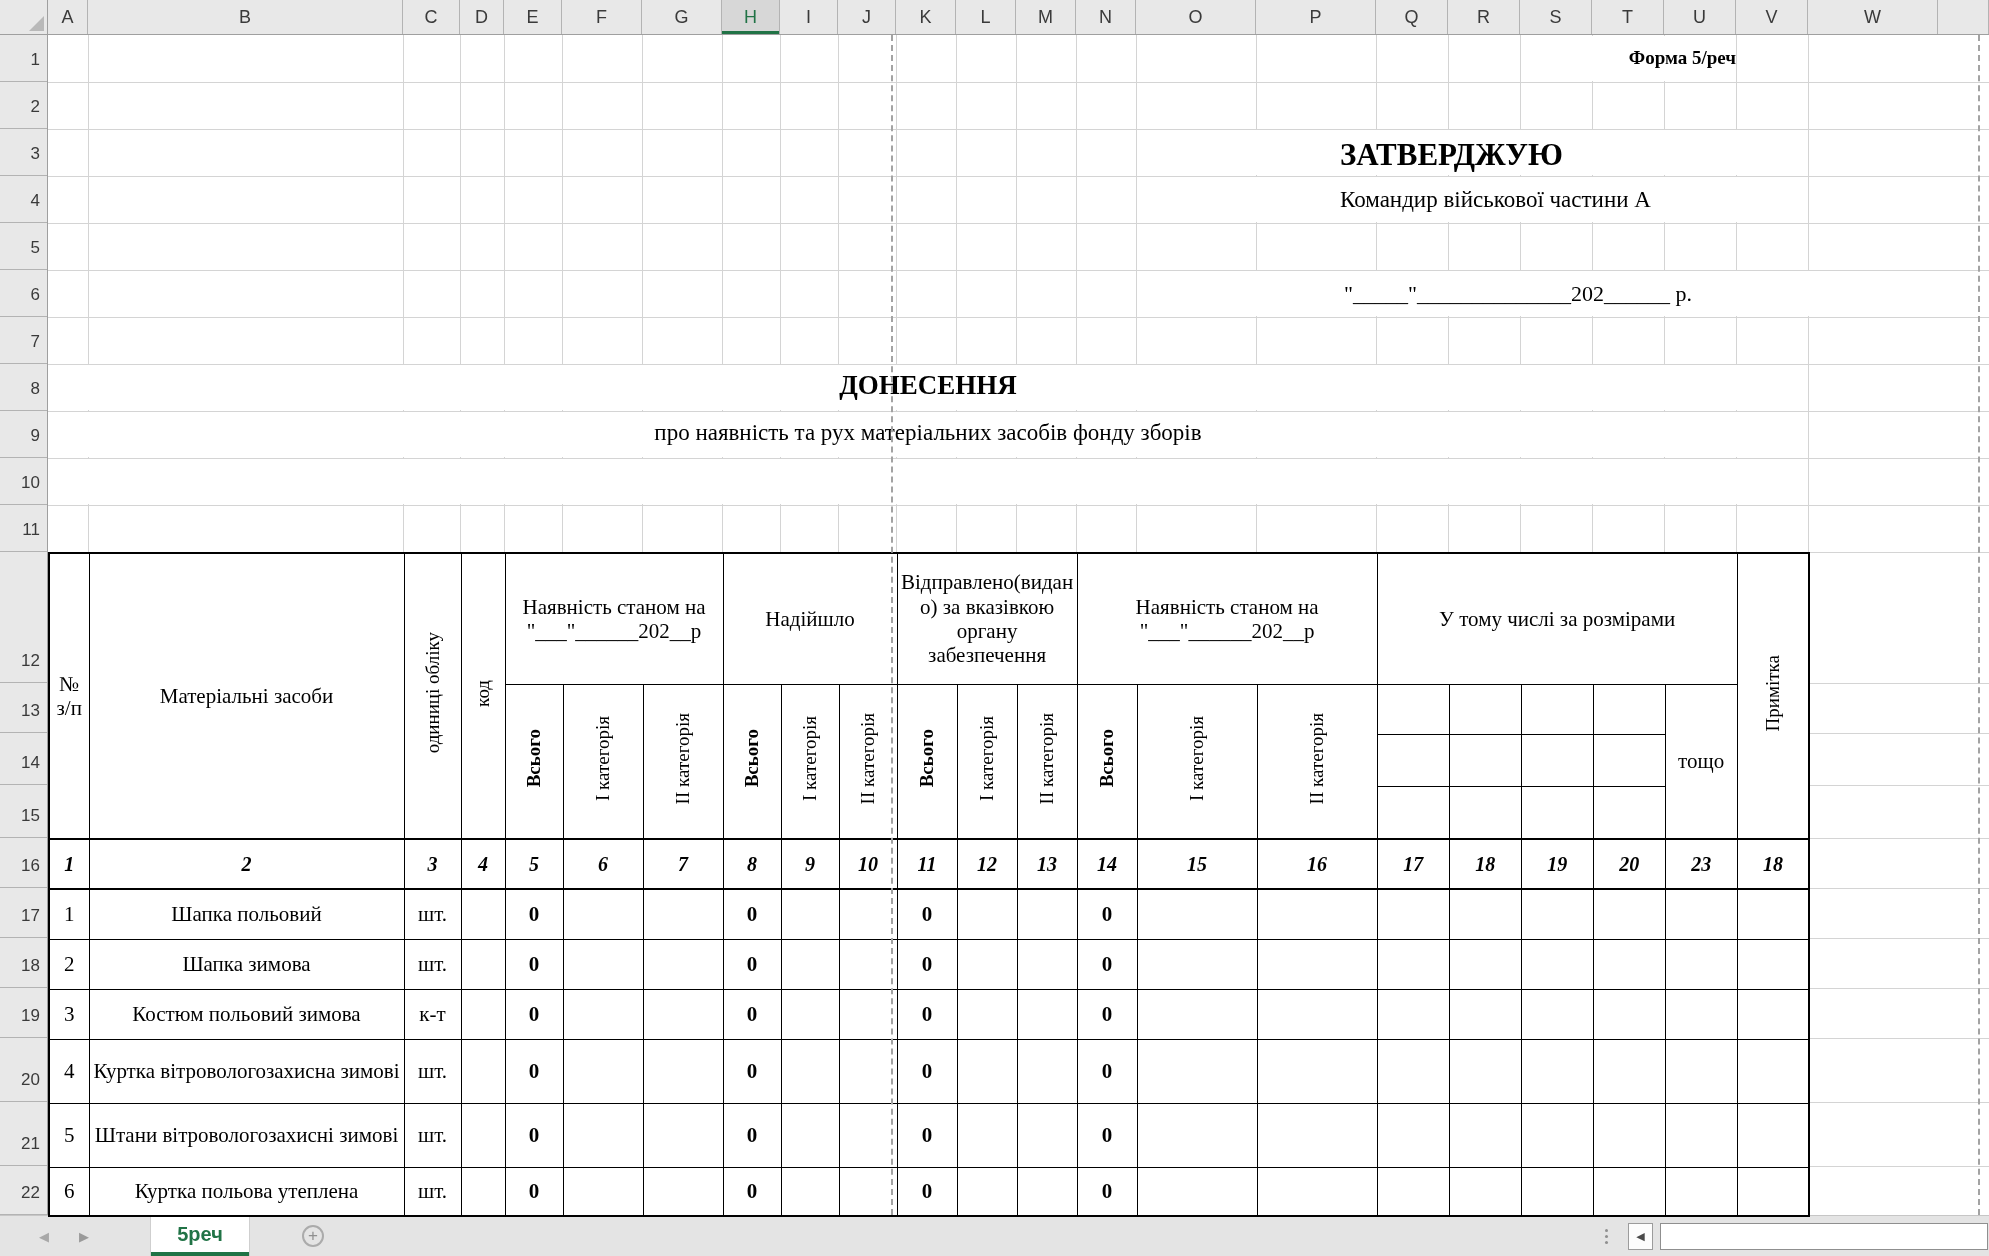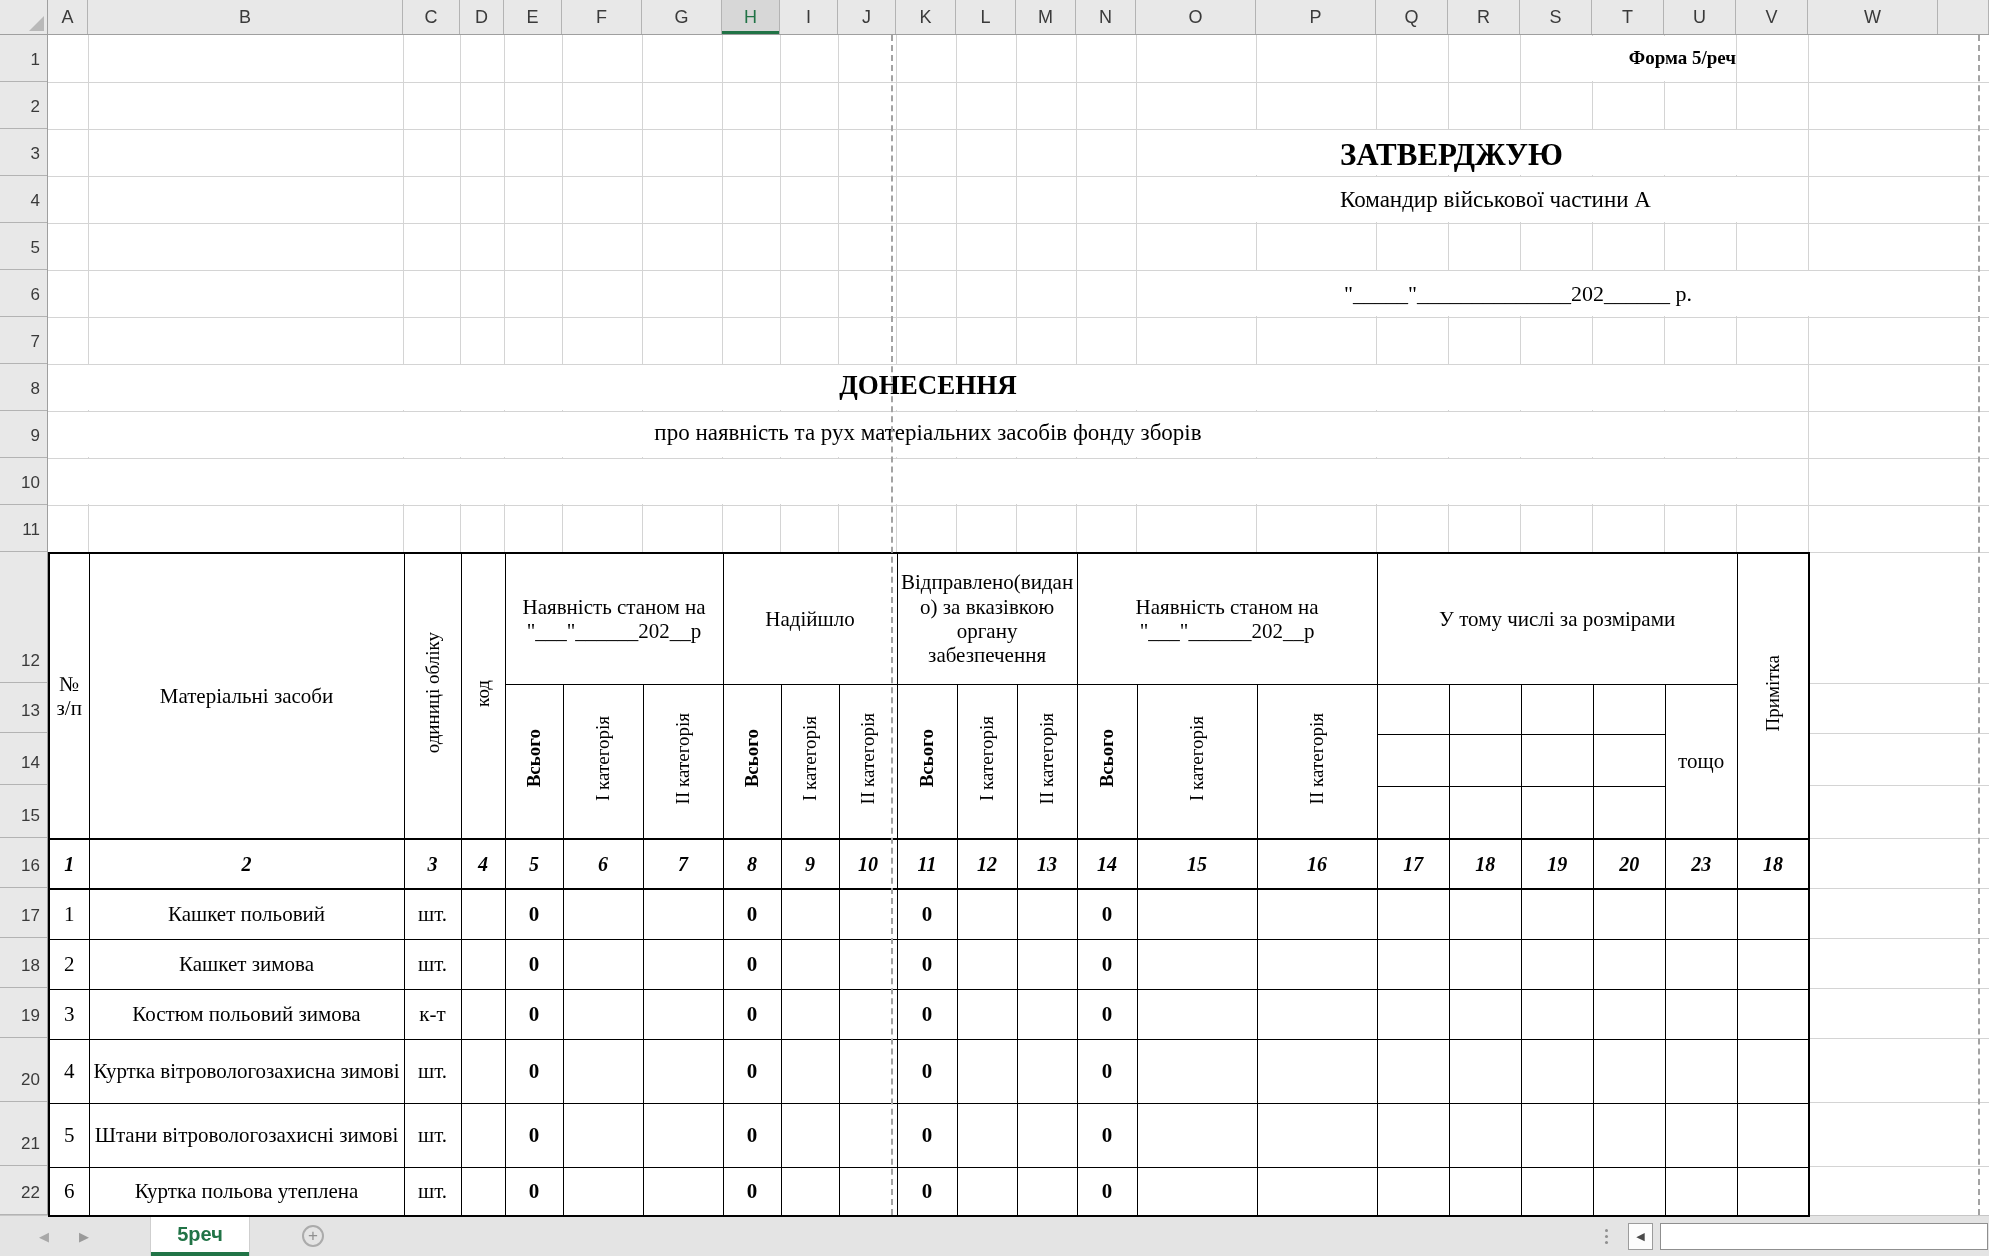--- a/index.html
+++ b/index.html
@@ -308,21 +308,21 @@
         <td>17</td>
         <td>18</td>
         <td>19</td>
         <td>20</td>
         <td>23</td>
         <td>18</td>
       </tr>
 
       <tr class="drow" style="height:50px">
         <td class="c-n">1</td>
-        <td class="c-name">Кашкет польовий</td>
+        <td class="c-name">Шапка польовий</td>
         <td class="c-unit">шт.</td>
         <td></td>
         <td class="z">0</td>
         <td></td>
             <td></td>
         <td class="z">0</td>
         <td></td>
             <td></td>
         <td class="z">0</td>
         <td></td>
@@ -332,21 +332,21 @@
             <td></td>
         <td></td>
             <td></td>
         <td></td>
             <td></td>
         <td></td>
             <td></td>
       </tr>
       <tr class="drow" style="height:50px">
         <td class="c-n">2</td>
-        <td class="c-name">Кашкет зимова</td>
+        <td class="c-name">Шапка зимова</td>
         <td class="c-unit">шт.</td>
         <td></td>
         <td class="z">0</td>
         <td></td>
             <td></td>
         <td class="z">0</td>
         <td></td>
             <td></td>
         <td class="z">0</td>
         <td></td>

